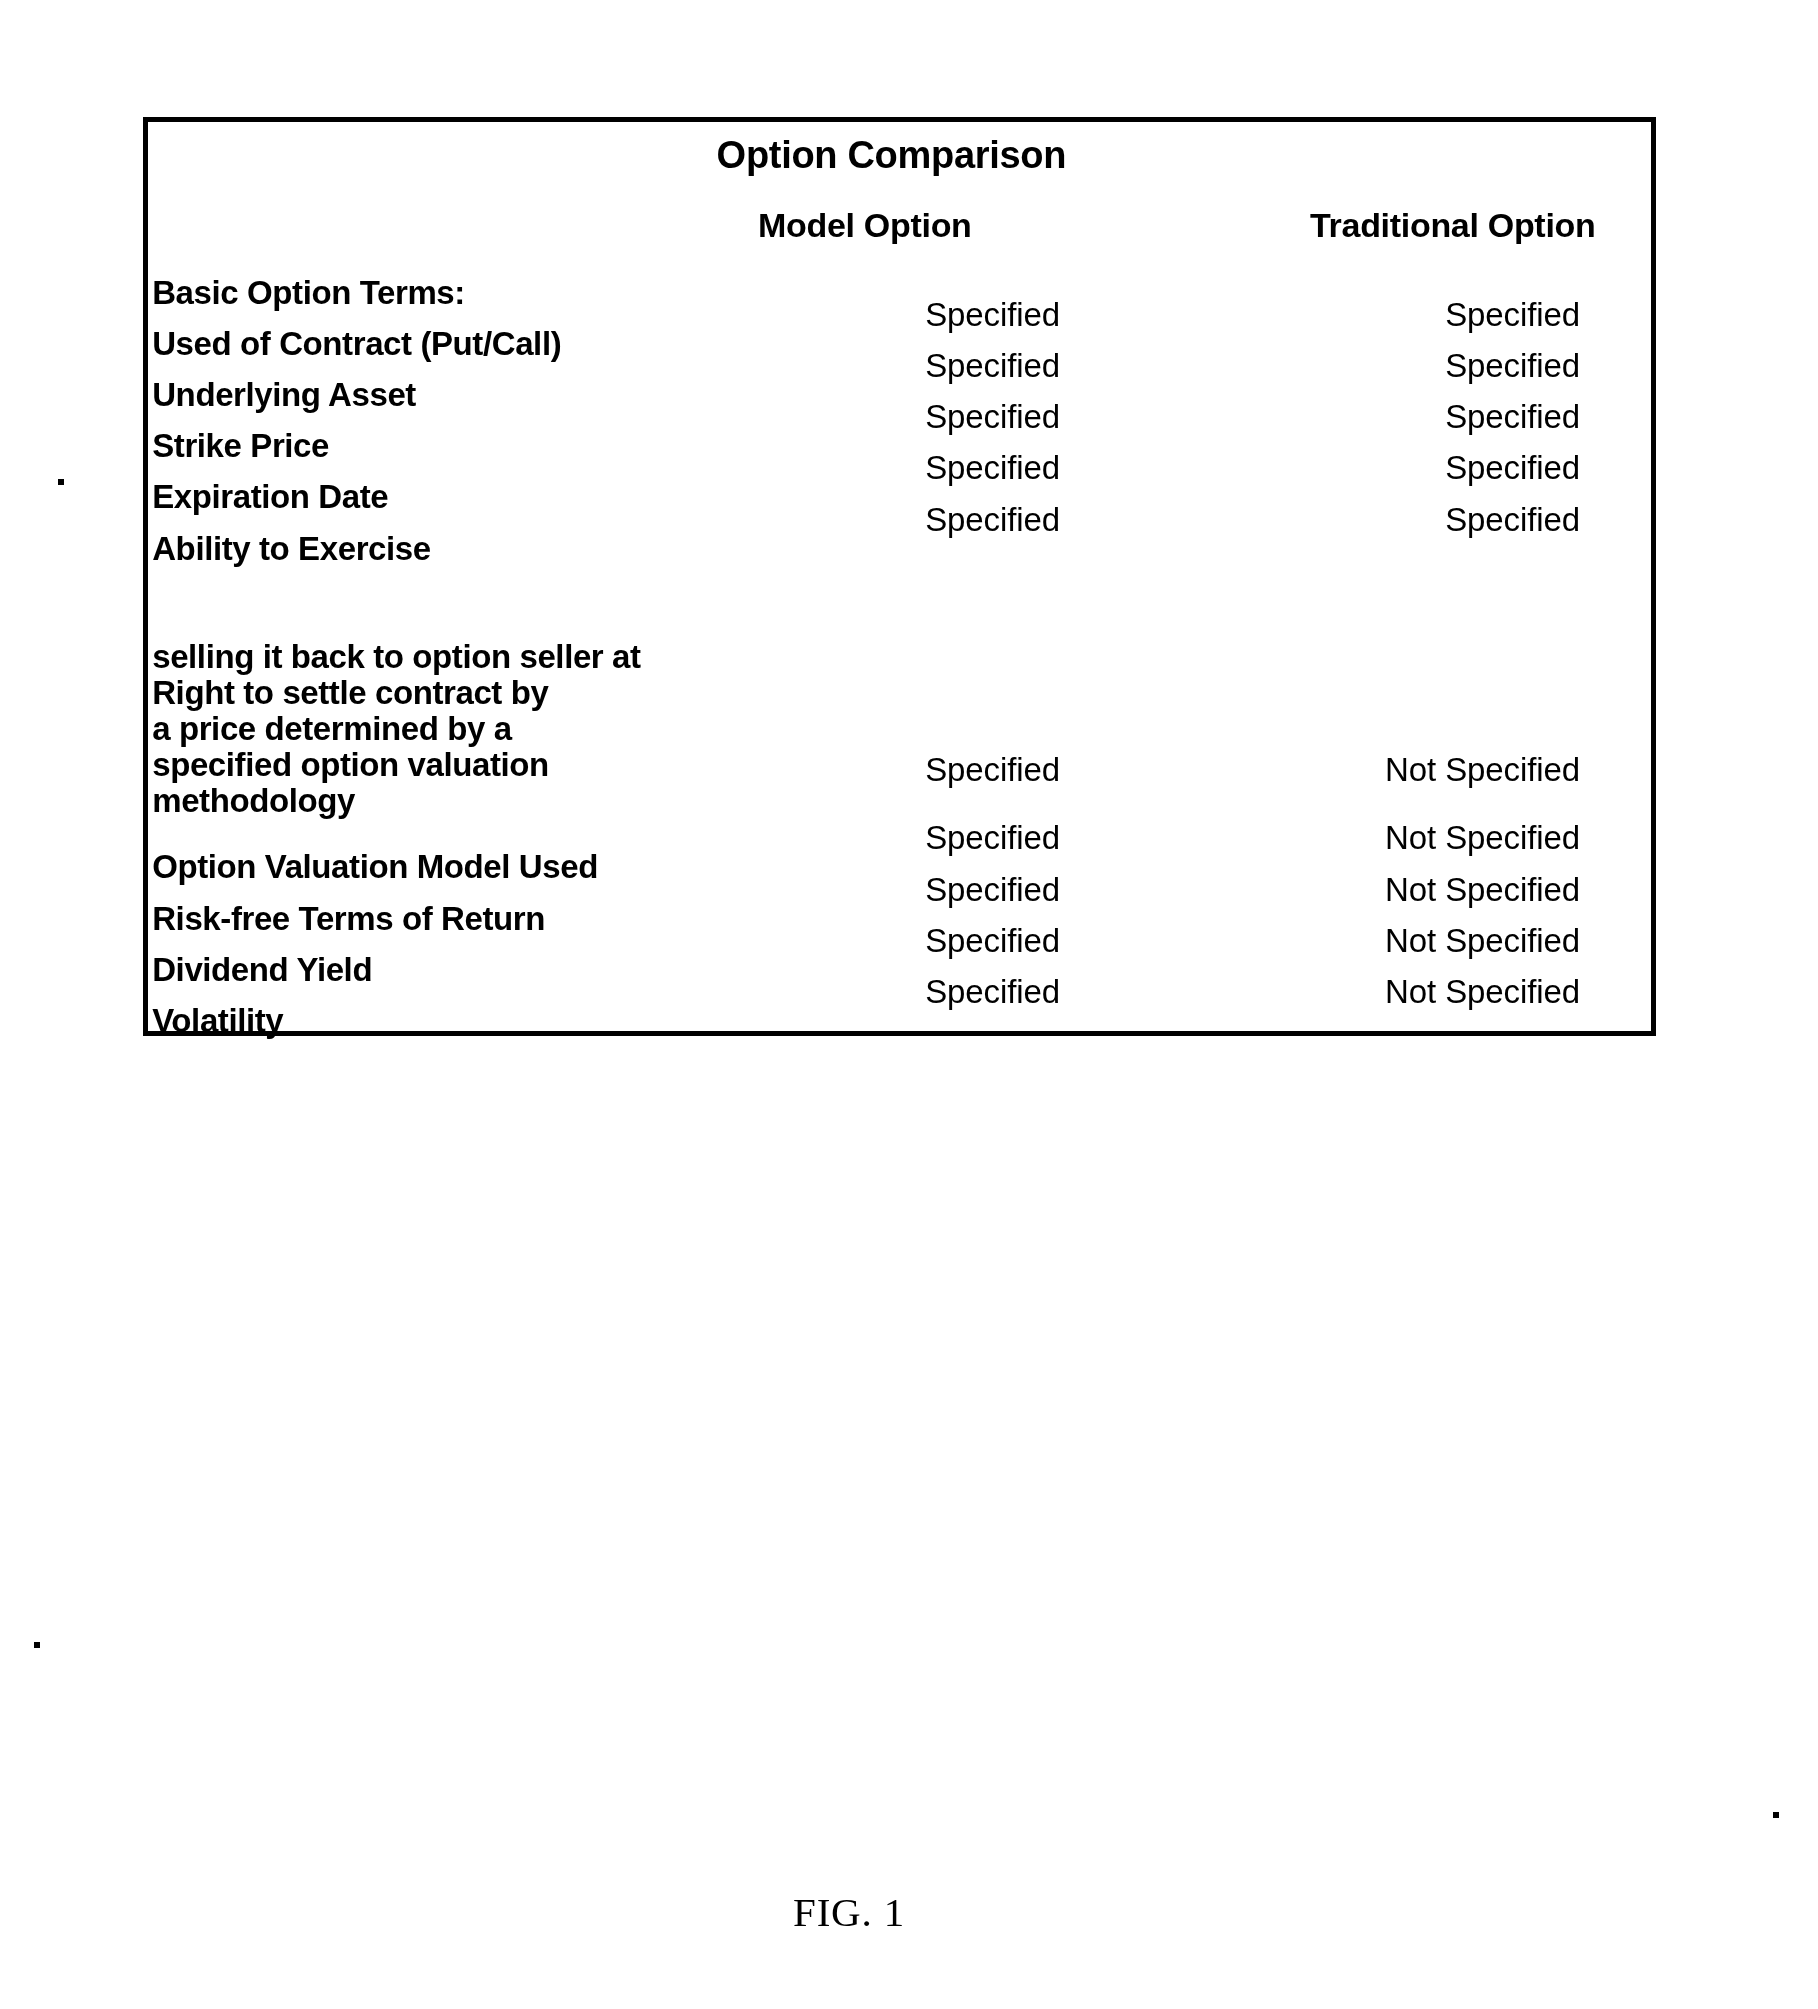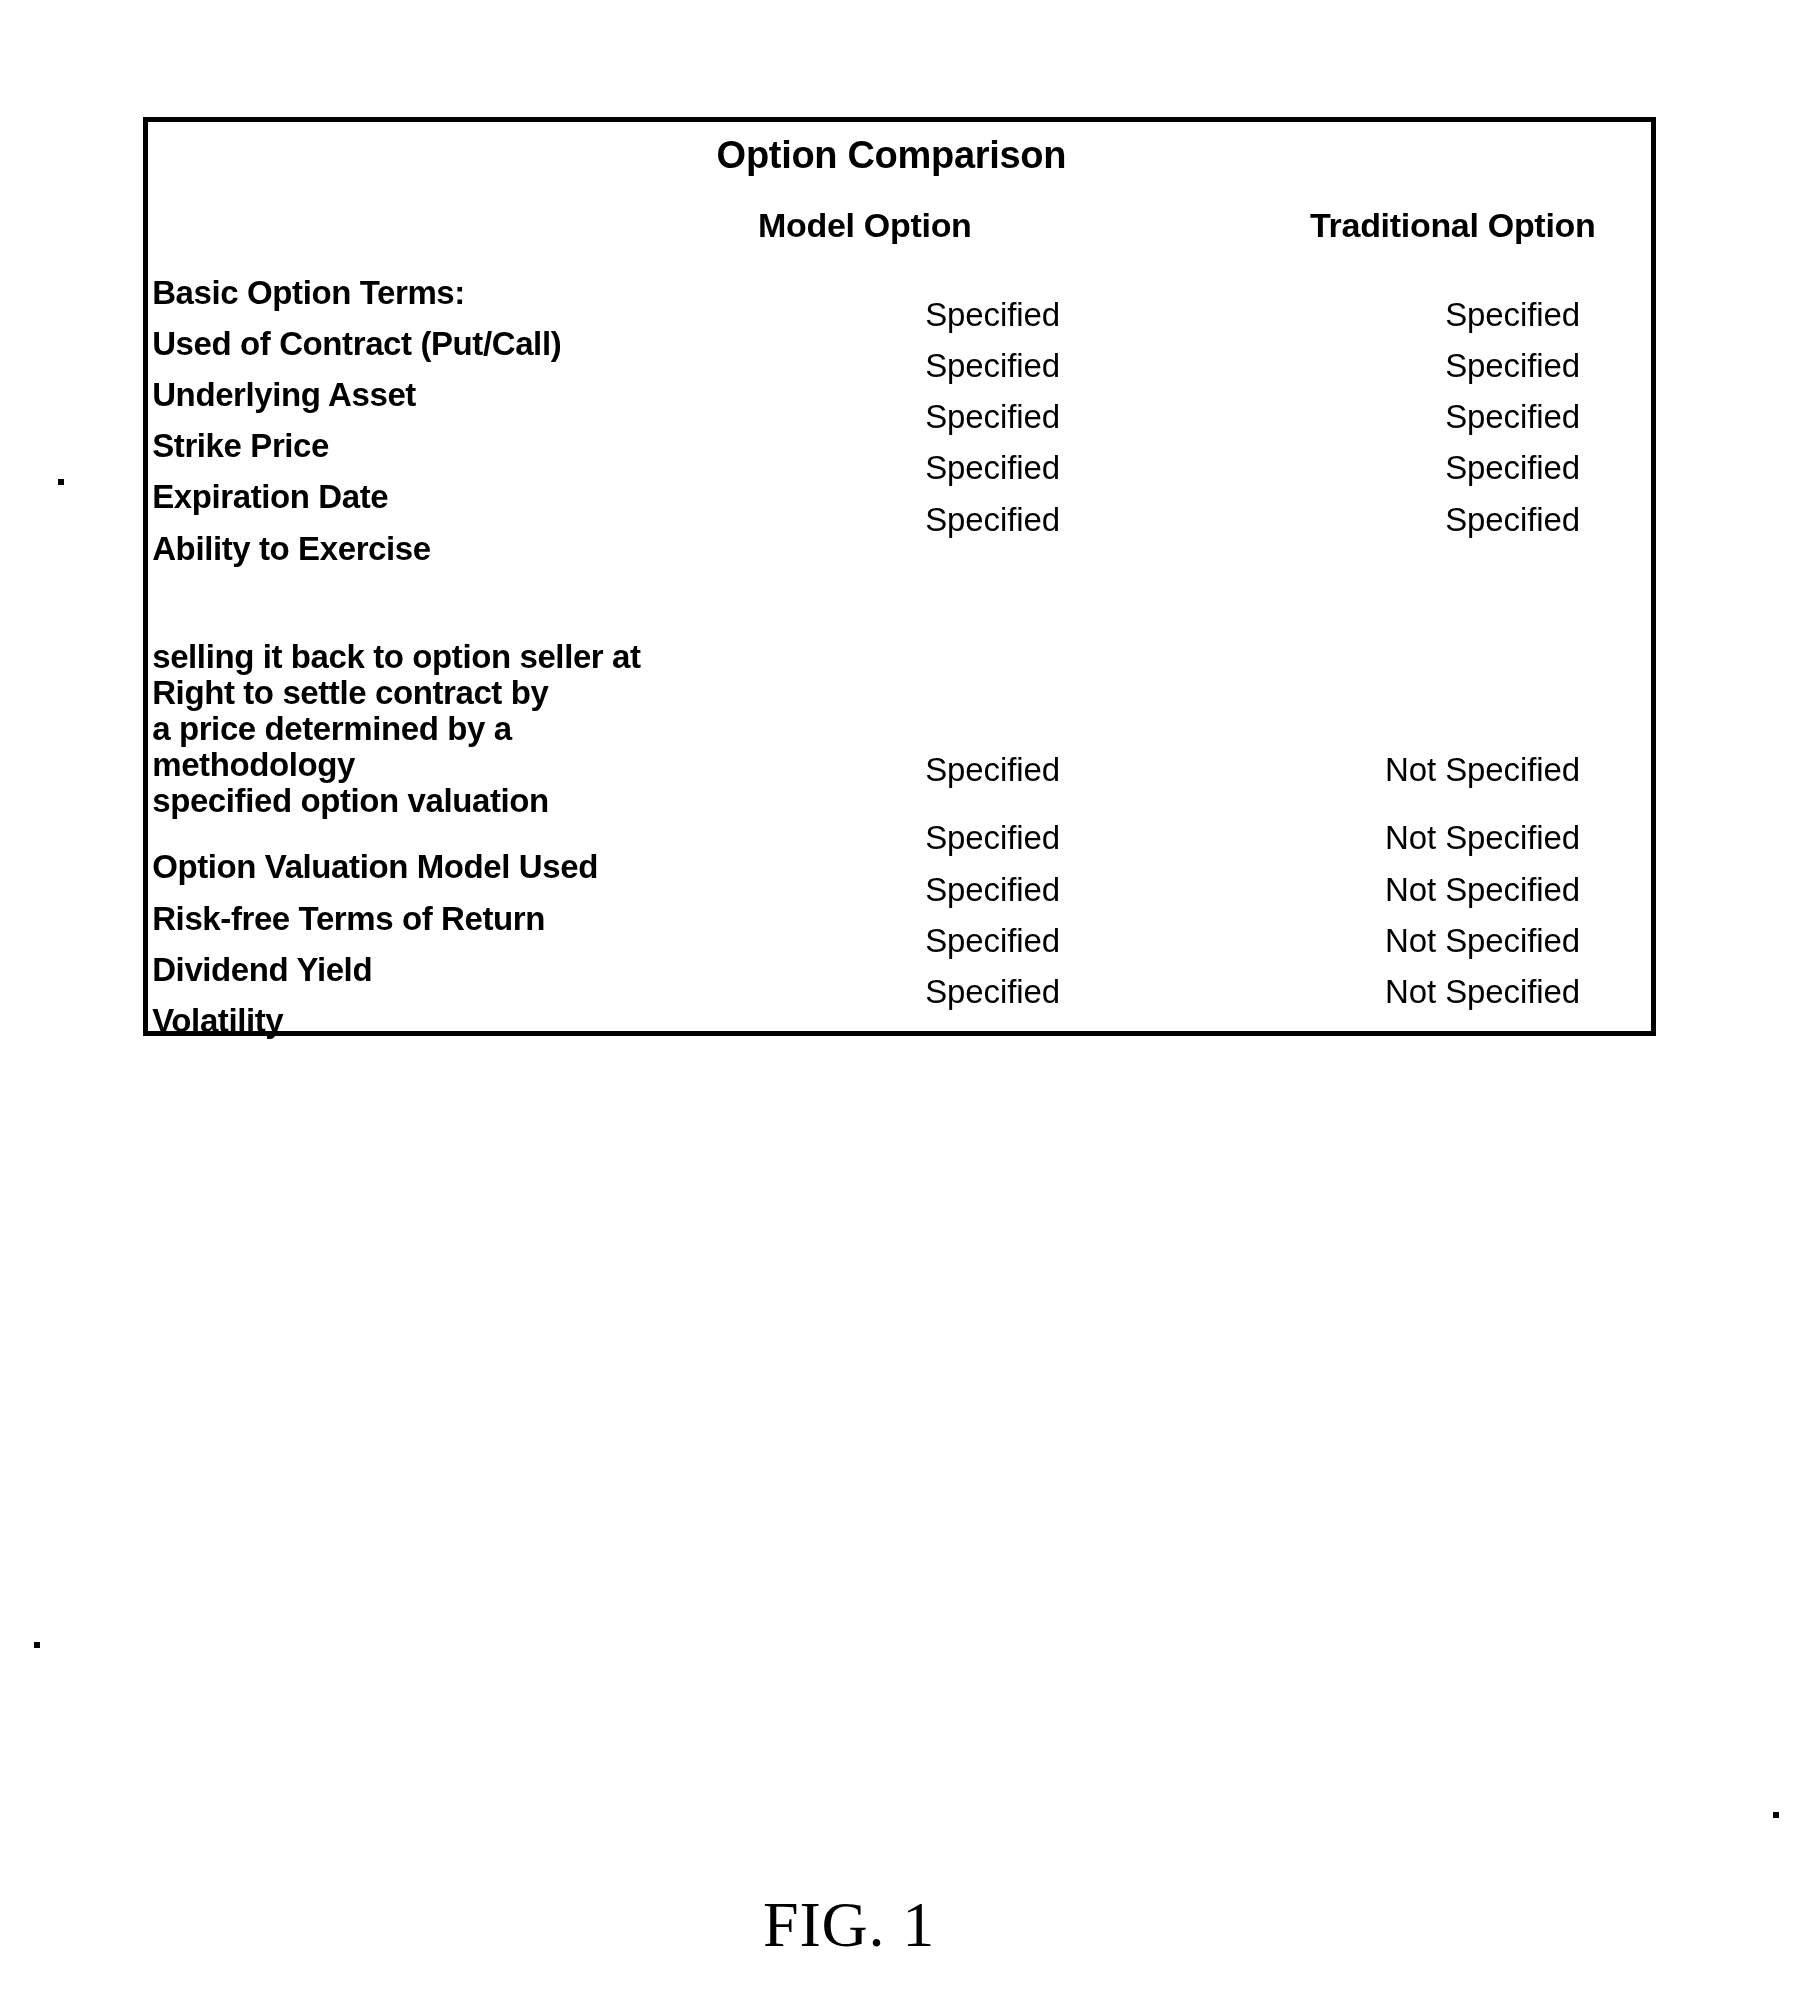--- a/index.html
+++ b/index.html
@@ -110,21 +110,21 @@
   .cell-label.block span { display: block; }
 
   
   #figure-caption {
     position: absolute;
     left: 0;
     top: 1888px;
     width: 1818px;
     text-align: center;
     font-family: "Liberation Serif", serif;
-    font-size: 64px;
+    font-size: 41px;
     font-weight: normal;
     letter-spacing: 0.8px;
   }
   #figure-caption .cap-shift {
     display: inline-block;
     transform: translateX(-60px);
   }
 
   
   .speck {
@@ -177,22 +177,22 @@
       <div class="cell-label">Ability to Exercise</div>
       <div class="cell-value model">Specified</div>
       <div class="cell-value traditional">Specified</div>
     </div>
 
     <div class="row" style="top:485px;">
       <div class="cell-label block">
         <span>selling it back to option seller at</span>
         <span>Right to settle contract by</span>
         <span>a price determined by a</span>
+        <span>specified option valuation</span>
         <span>methodology</span>
-        <span>specified option valuation</span>
       </div>
       <div class="cell-value model" style="top:146px;">Specified</div>
       <div class="cell-value traditional" style="top:146px;">Not Specified</div>
     </div>
 
     <div class="row" style="top:696px;">
       <div class="cell-label">Option Valuation Model Used</div>
       <div class="cell-value model">Specified</div>
       <div class="cell-value traditional">Not Specified</div>
     </div>

